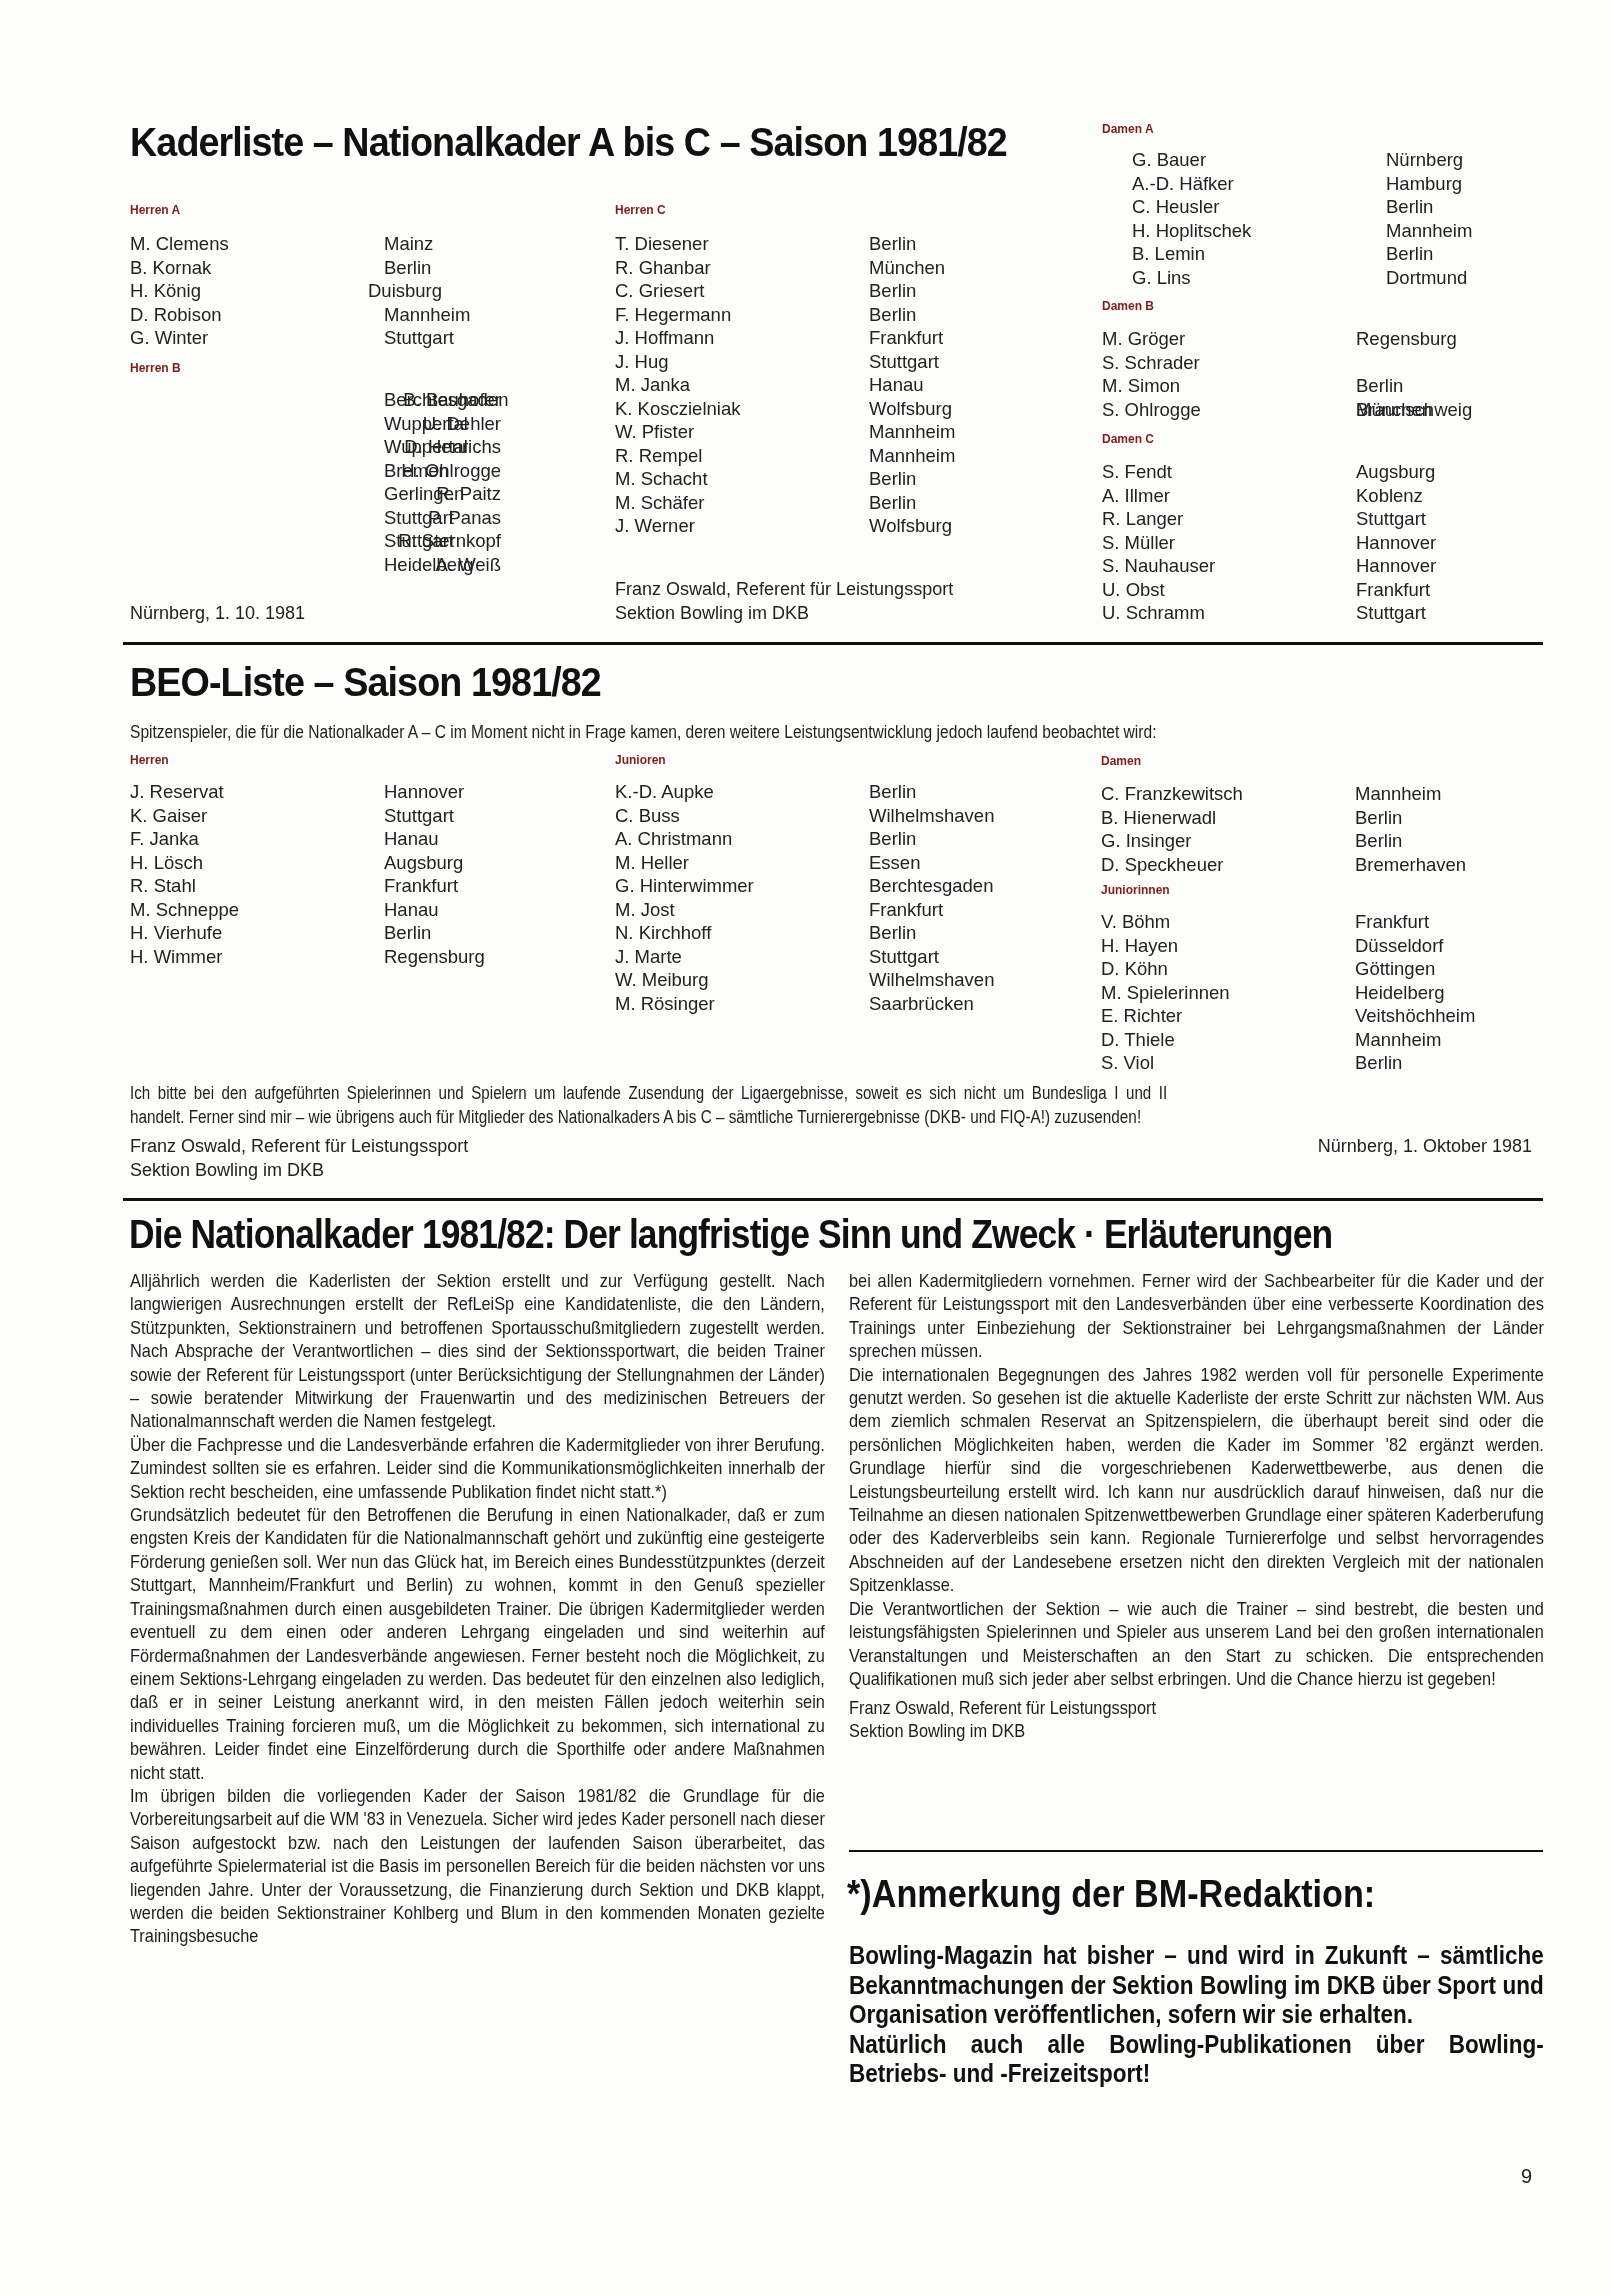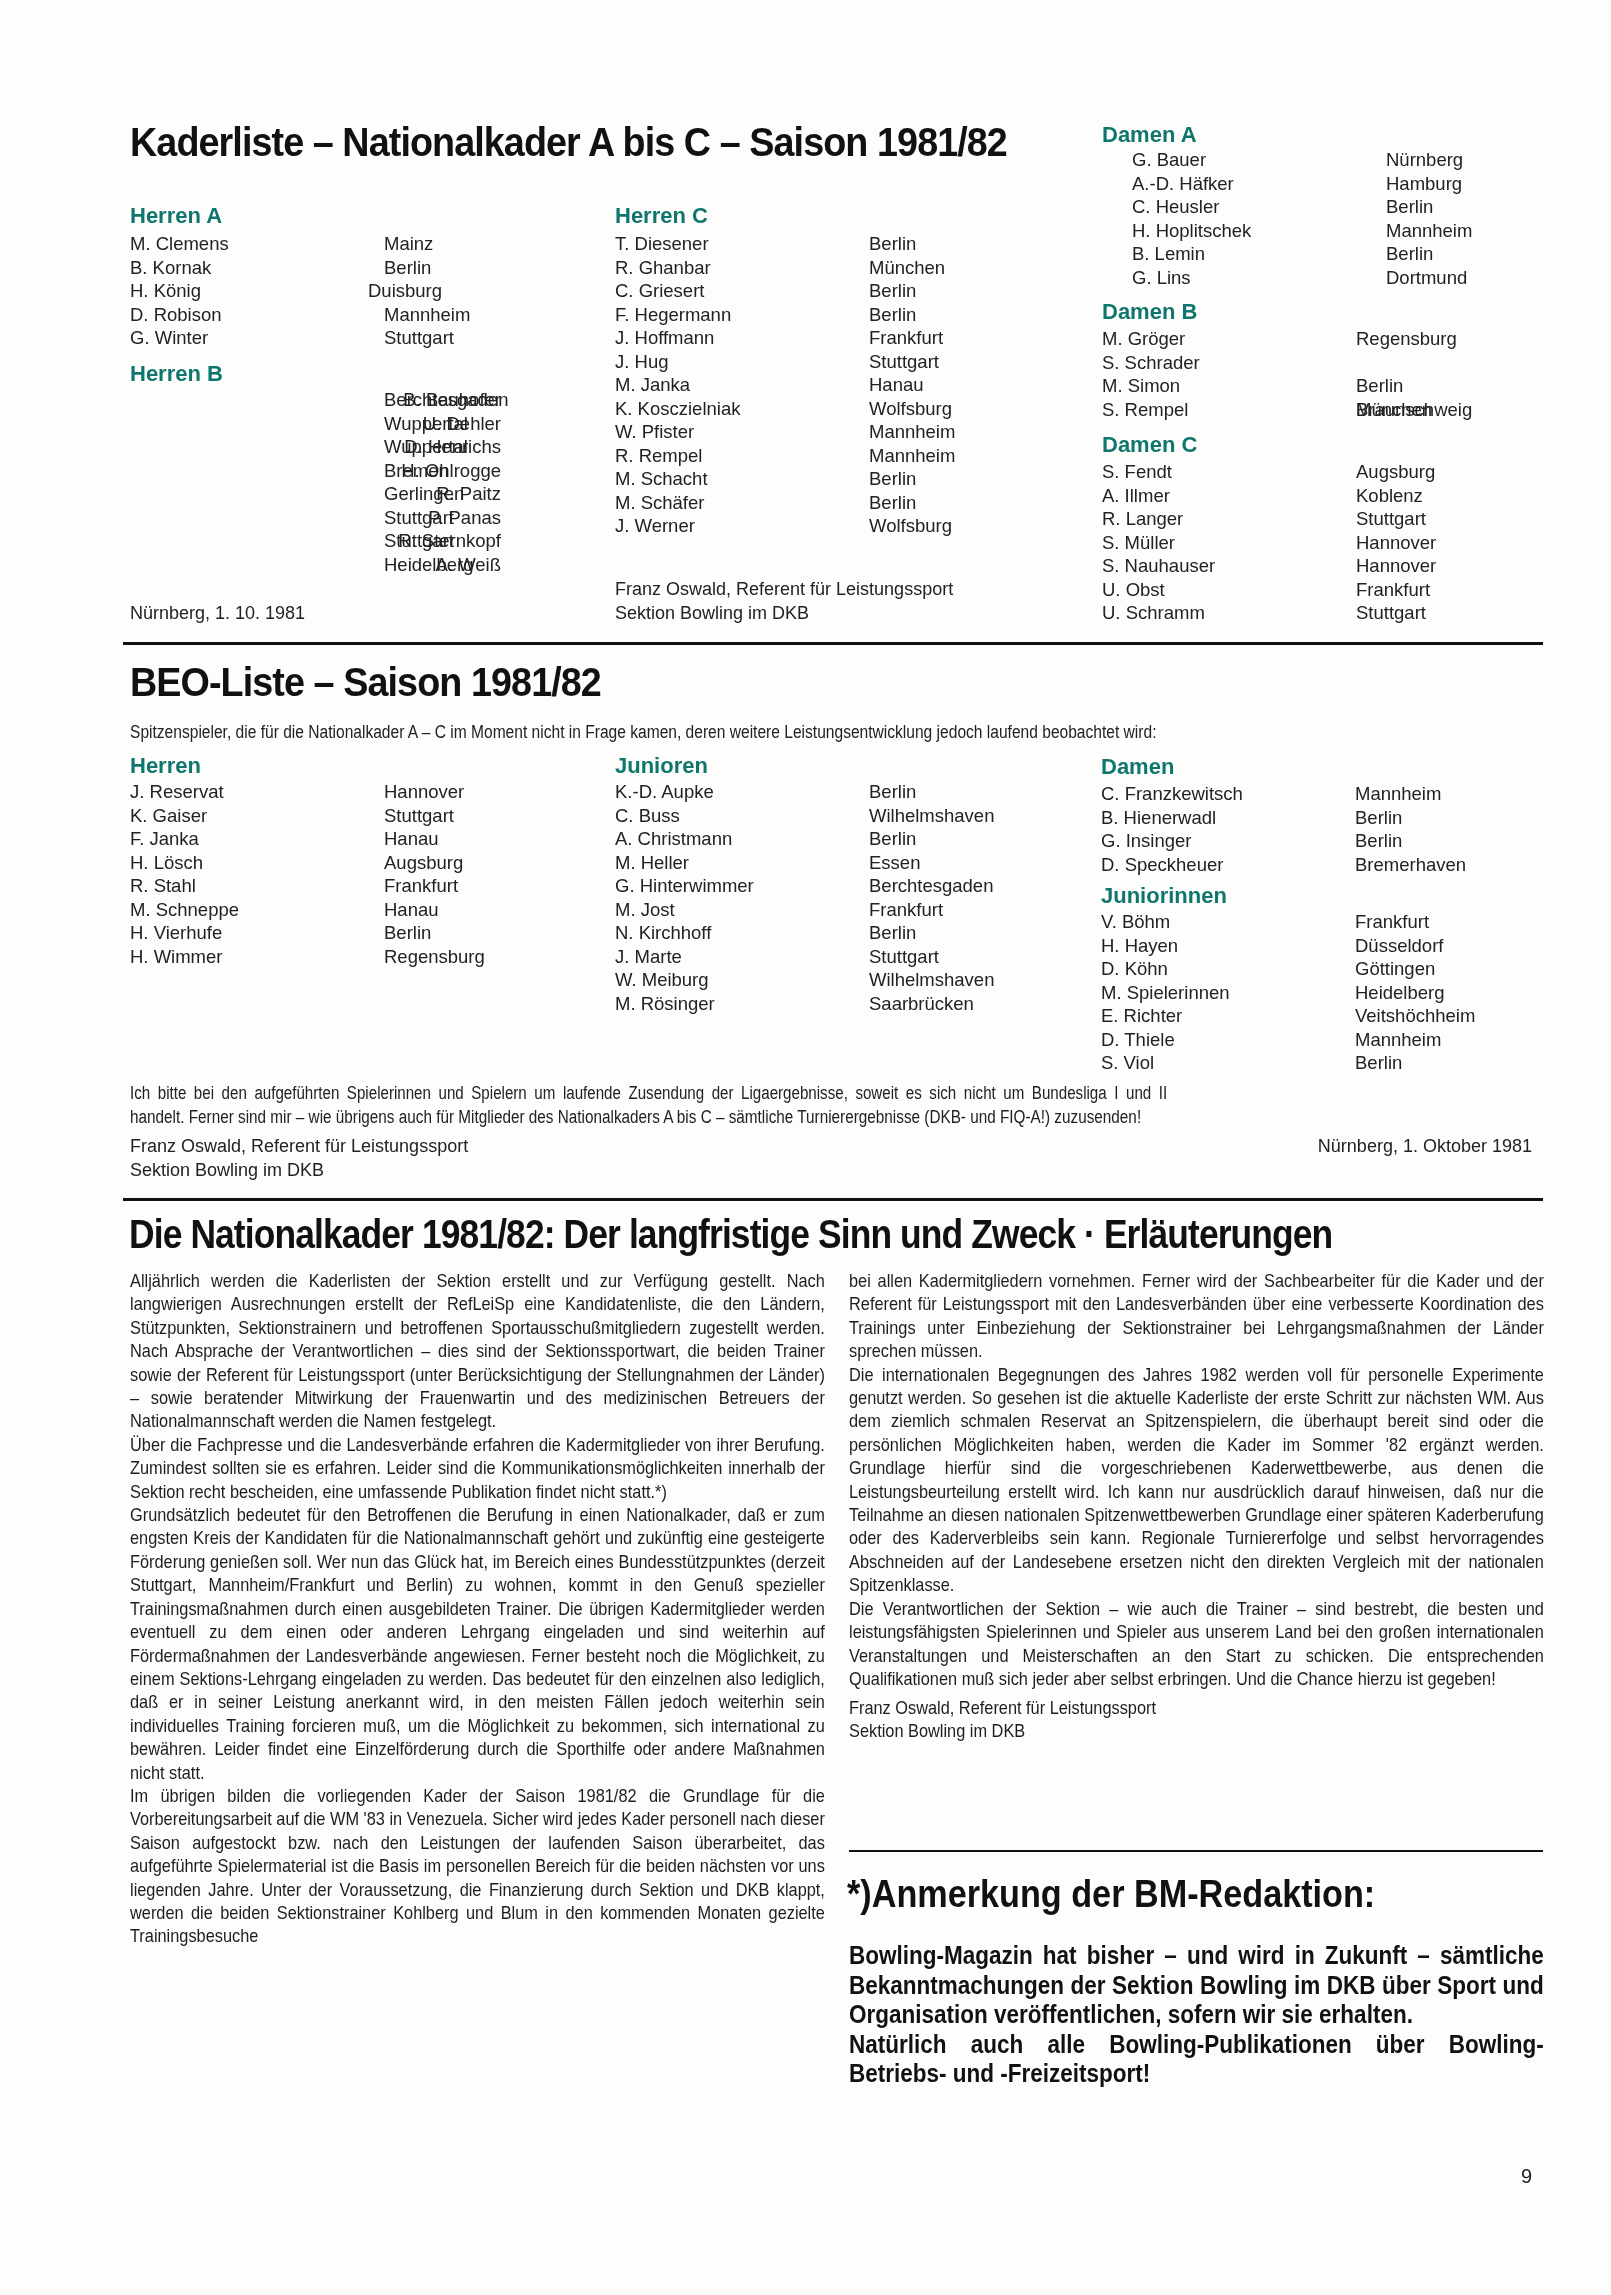--- a/index.html
+++ b/index.html
@@ -7,21 +7,21 @@
     width:1611px; height:2295px; position:relative; overflow:hidden;
     background:#fdfdfb; color:#1a1a1a;
     font-family:"Liberation Sans", "DejaVu Sans", sans-serif;
   }
   .abs { position:absolute; }
   .title-big {
     font-family:"Liberation Sans", sans-serif; font-weight:bold;
     font-size:41px; letter-spacing:-1px; transform:scaleX(0.92); transform-origin:left top;
     white-space:nowrap; color:#111;
   }
-  .grp-head { font-weight:bold; font-size:22px; color:#0f766e; white-space:nowrap; }
+  .grp-head { font-weight:bold; font-size:12px; color:#7f1d1d; white-space:nowrap; }
   .list { position:absolute; }
   .list .item { position:relative; height:23.5px; font-size:18.5px; line-height:23.5px; white-space:nowrap; color:#222; }
   .list .item .city { position:absolute; top:0; }
   .rule { position:absolute; height:2.6px; background:#111; }
   .small { font-size:18px; line-height:23.5px; color:#222; white-space:nowrap; }
   .para {
     font-size:19px; line-height:23.4px; text-align:justify; color:#1d1d1d;
     font-family:"Liberation Sans", sans-serif; transform:scaleX(0.86); transform-origin:left top;
   }
   .para p { margin:0; }
@@ -85,21 +85,21 @@
     <div class="item"><span>H. Hoplitschek</span><span class="city" style="left: 254px;">Mannheim</span></div>
     <div class="item"><span>B. Lemin</span><span class="city" style="left: 254px;">Berlin</span></div>
     <div class="item"><span>G. Lins</span><span class="city" style="left: 254px;">Dortmund</span></div>
   </div>
 
 <div class="abs grp-head" style="left:1102px; top:299px;">Damen B</div>
 <div class="list" style="left:1102px; top:327px; width:437px;">
     <div class="item"><span>M. Gröger</span><span class="city" style="left: 254px;">Regensburg</span></div>
     <div class="item"><span>S. Schrader</span><span class="city" style="left: 254px; margin-top: 47px;">Braunschweig</span></div>
     <div class="item"><span>M. Simon</span><span class="city" style="left: 254px;">Berlin</span></div>
-    <div class="item"><span>S. Rempel</span><span class="city" style="left: 254px;">München</span></div>
+    <div class="item"><span>S. Ohlrogge</span><span class="city" style="left: 254px;">München</span></div>
   </div>
 
 <div class="abs grp-head" style="left:1102px; top:432px;">Damen C</div>
 <div class="list" style="left:1102px; top:460px; width:437px;">
     <div class="item"><span>S. Fendt</span><span class="city" style="left: 254px;">Augsburg</span></div>
     <div class="item"><span>A. Illmer</span><span class="city" style="left: 254px;">Koblenz</span></div>
     <div class="item"><span>R. Langer</span><span class="city" style="left: 254px;">Stuttgart</span></div>
     <div class="item"><span>S. Müller</span><span class="city" style="left: 254px;">Hannover</span></div>
     <div class="item"><span>S. Nauhauser</span><span class="city" style="left: 254px;">Hannover</span></div>
     <div class="item"><span>U. Obst</span><span class="city" style="left: 254px;">Frankfurt</span></div>

